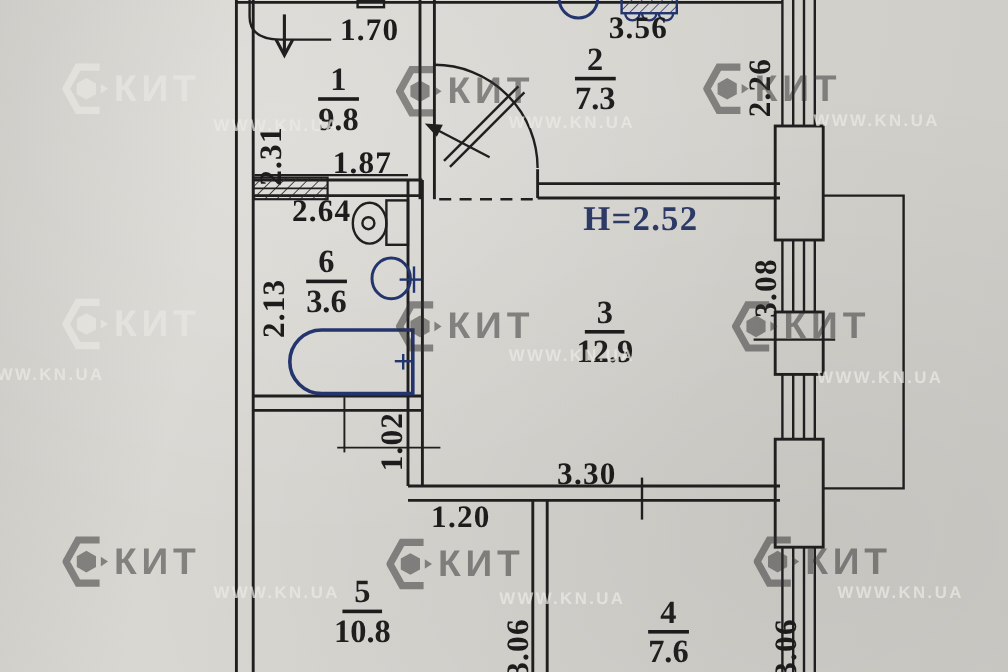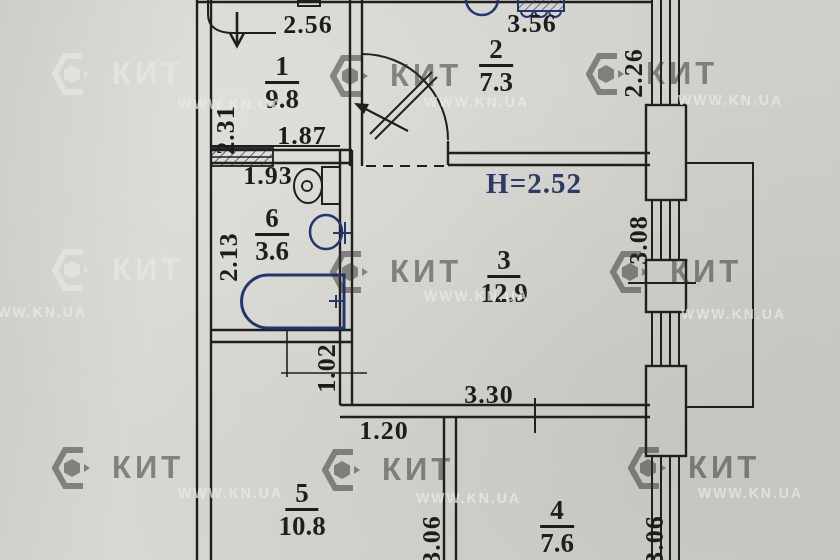--- a/index.html
+++ b/index.html
@@ -17,21 +17,21 @@
     white-space:nowrap;transform:translate(-50%,-50%);letter-spacing:1px;
   }
   .rot{transform:translate(-50%,-50%) rotate(-90deg);}
   .blue{color:#2d3a66;font-family:Liberation Serif, serif;}
   .room{position:absolute;text-align:center;transform:translateX(-50%);}
   .room .num{
     display:inline-block;font:700 27px "Liberation Serif", serif;line-height:1.05;
     padding:0 10px 1px;border-bottom:3px solid #1c1c1c;
   }
   .room .area{font:700 27px "Liberation Serif", serif;line-height:1.1;margin-top:1px;}
-  .wm{position:absolute;display:flex;align-items:center;gap:20px;pointer-events:none;}
+  .wm{position:absolute;display:flex;align-items:center;gap:3px;pointer-events:none;}
   .wm .wm-text{font:700 31px "Liberation Sans", sans-serif;letter-spacing:4px;}
   .wm.lt{color:#e9e7e2;opacity:.72;}
   .wm.dk{color:#2f2f2f;opacity:.5;}
   .wm-url{
     position:absolute;font:700 14px "Liberation Sans", sans-serif;letter-spacing:2px;
     color:#ecebe6;opacity:.7;pointer-events:none;white-space:nowrap;
   }
 </style>
 </head>
 <body>
@@ -161,24 +161,24 @@
       <line x1="336" y1="295" x2="336" y2="308" stroke-width="2"></line>
     </g>
 
     <circle cx="482" cy="-1" r="16" stroke="#24356e" stroke-width="2.5" fill="none"></circle>
     <g stroke="#24356e" stroke-width="2" fill="none">
       <rect x="518" y="-8" width="46" height="19" fill="url(#bhatch)"></rect>
       <path d="M521,11 a6,6 0 0 0 12,0 M535,11 a6,6 0 0 0 12,0 M549,11 a6,6 0 0 0 12,0"></path>
     </g>
   </svg>
 
-  <div class="dim" style="left:308px;top:25px">2.56</div>
+  <div class="dim" style="left:308px;top:25px">1.70</div>
   <div class="dim rot" style="left:226px;top:130px">2.31</div>
   <div class="dim" style="left:302px;top:136px">1.87</div>
-  <div class="dim" style="left:268px;top:176px">1.93</div>
+  <div class="dim" style="left:268px;top:176px">2.64</div>
   <div class="dim rot" style="left:229px;top:257px">2.13</div>
   <div class="dim" style="left:532px;top:24px">3.56</div>
   <div class="dim rot" style="left:634px;top:73px">2.26</div>
   <div class="dim blue" style="left:534px;top:183px;font-size:29px">H=2.52</div>
   <div class="dim rot" style="left:639px;top:240px">3.08</div>
   <div class="dim" style="left:489px;top:395px">3.30</div>
   <div class="dim rot" style="left:327px;top:368px">1.02</div>
   <div class="dim" style="left:384px;top:431px">1.20</div>
   <div class="dim rot" style="left:432px;top:540px">3.06</div>
   <div class="dim rot" style="left:655px;top:540px">3.06</div>

